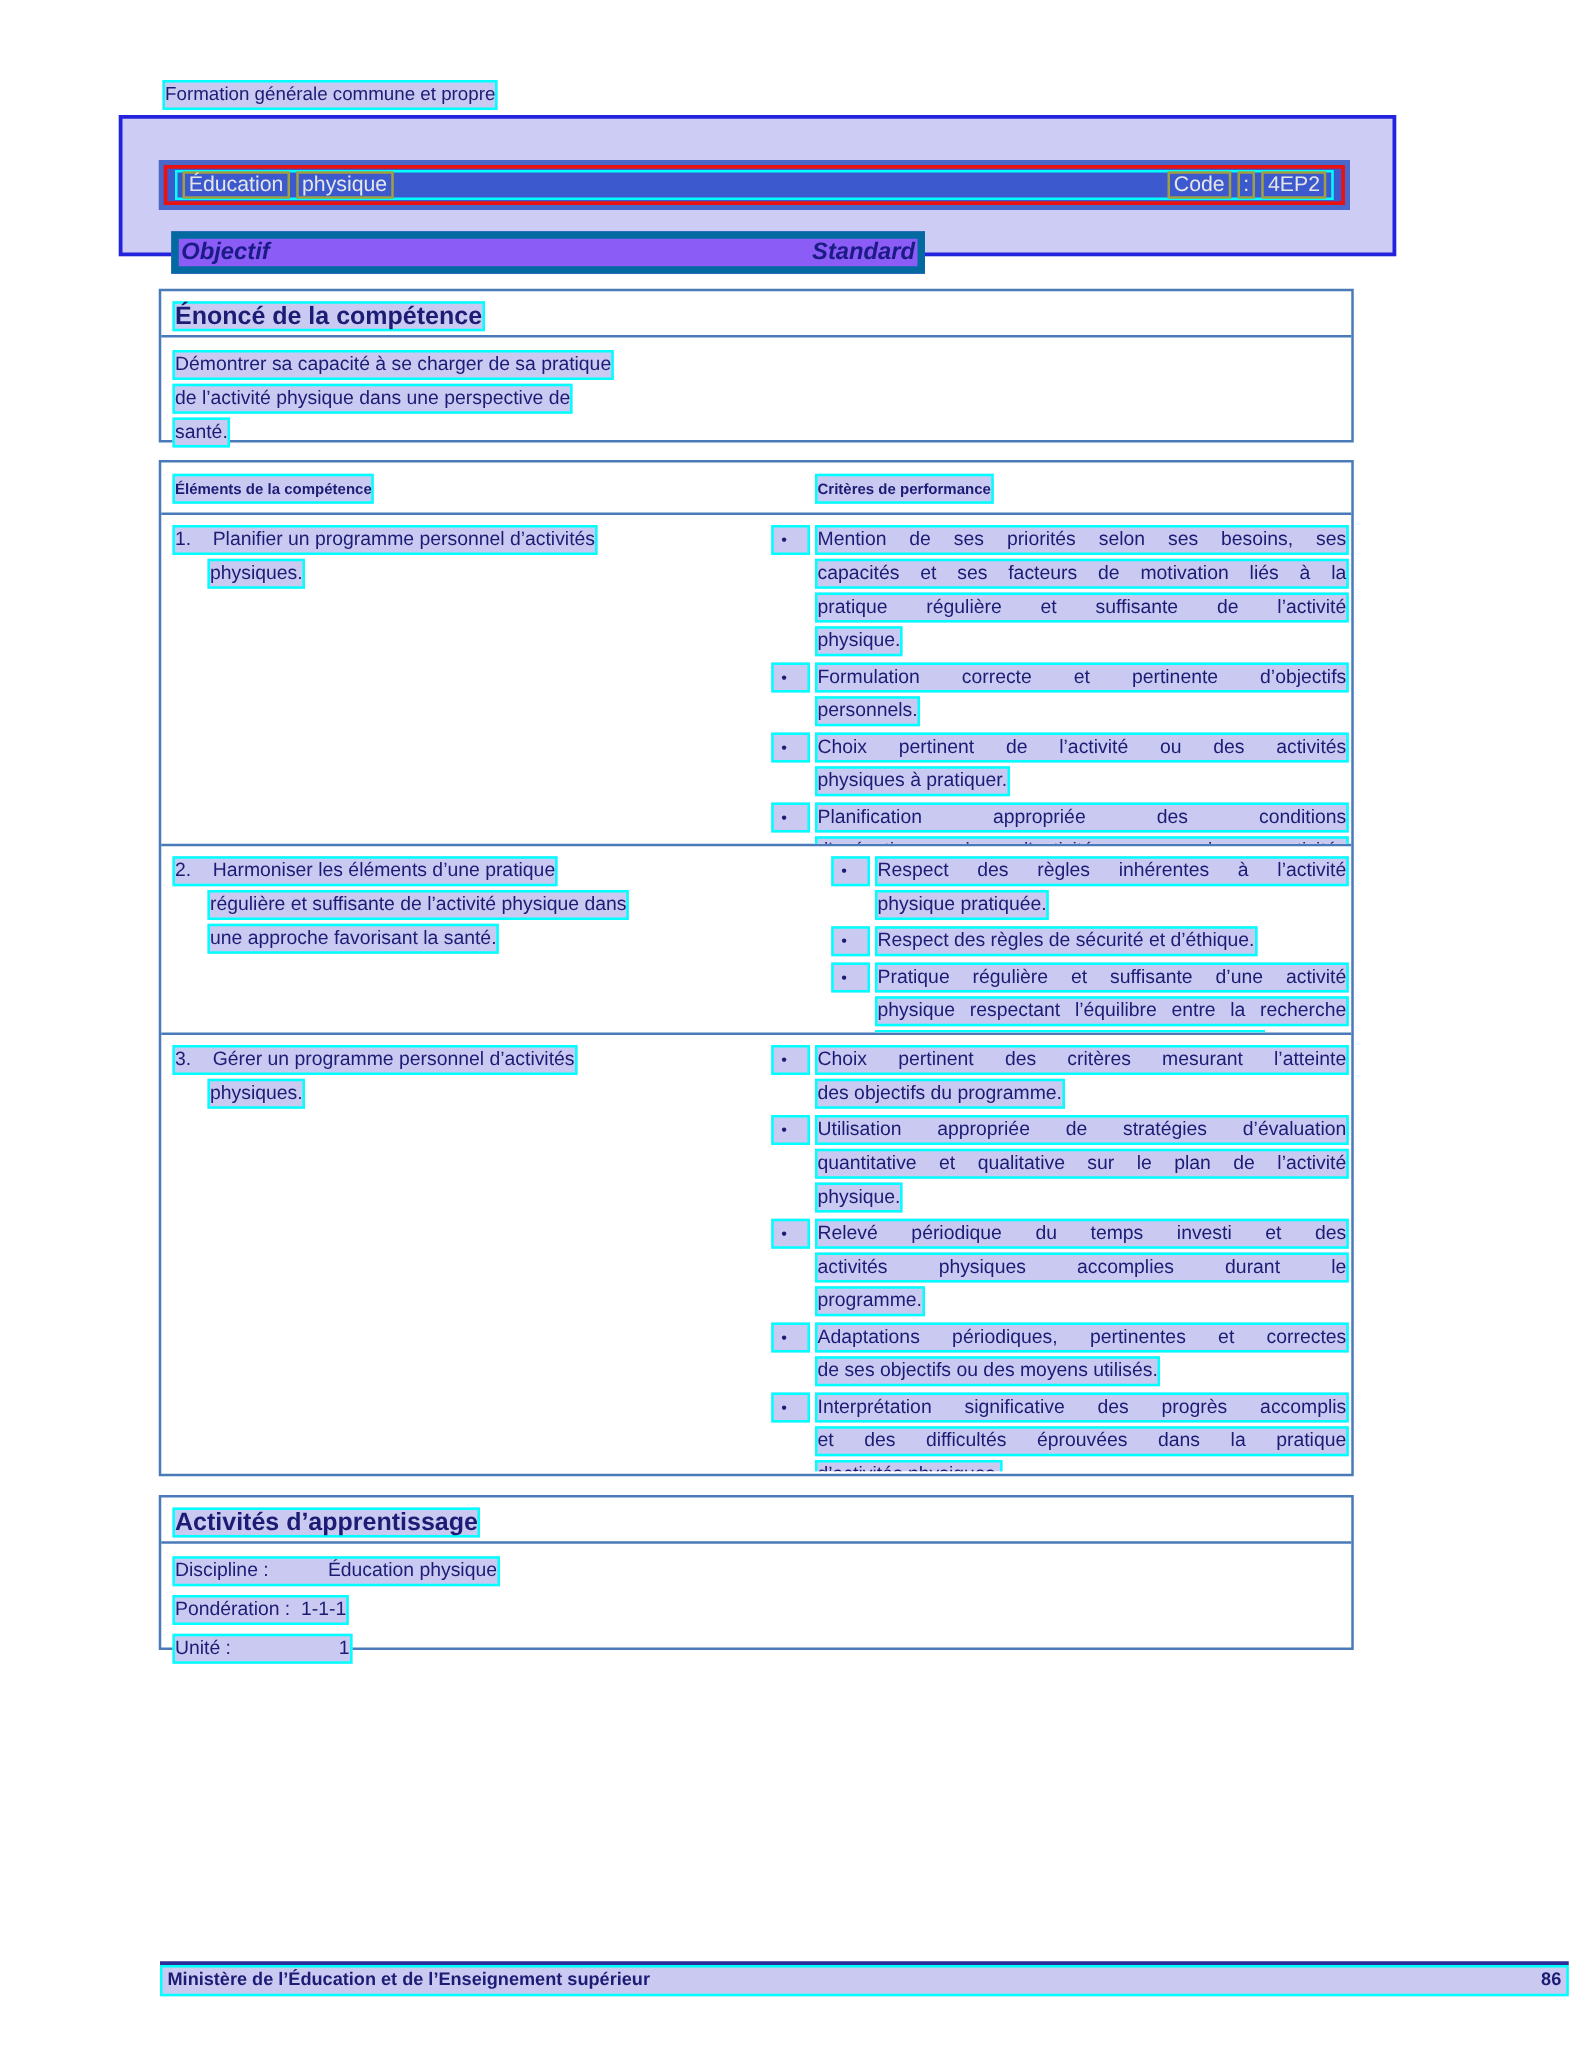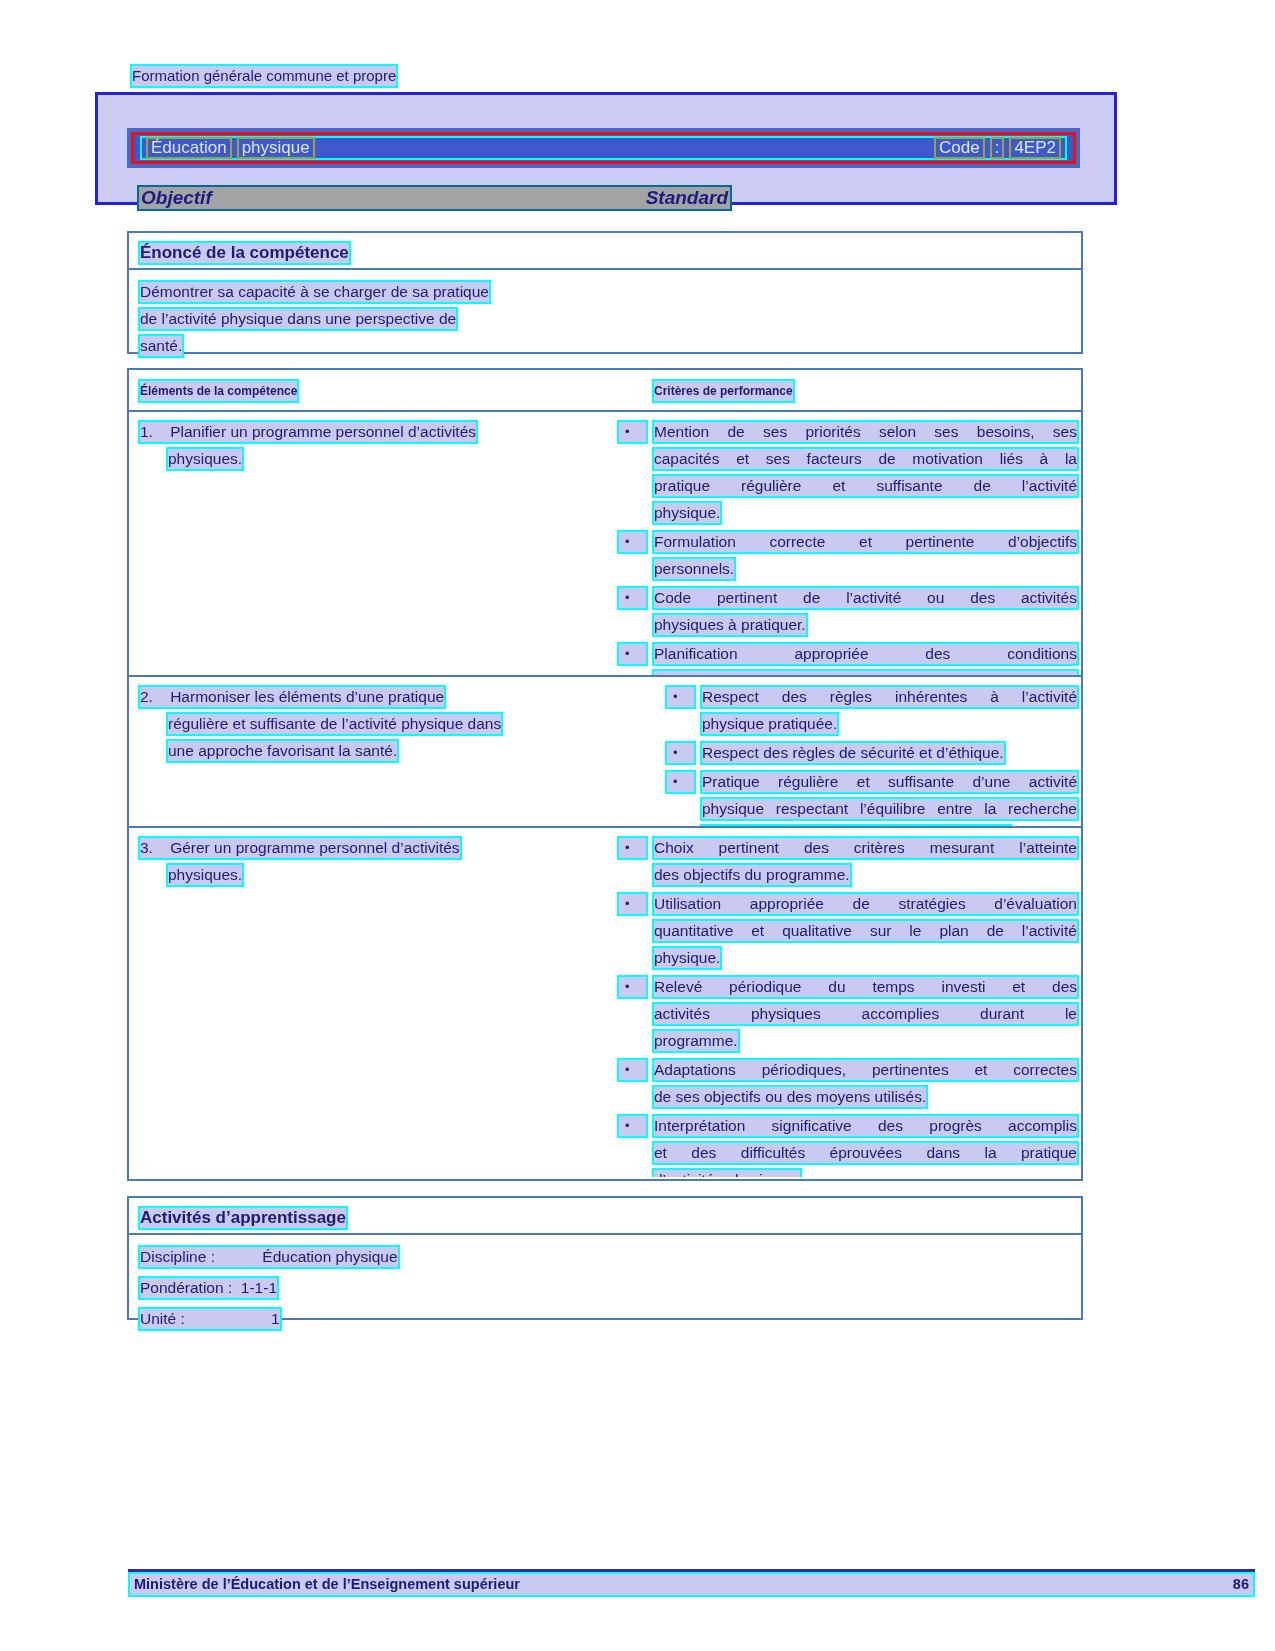--- a/index.html
+++ b/index.html
@@ -26,29 +26,29 @@
     background:#4a68ca;padding:4px;box-sizing:border-box;}
   .title-red{border:3px solid #e81212;background:#3c5ace;height:100%;
     box-sizing:border-box;display:flex;align-items:center;padding:0 6px;}
   .titleline{flex:1;display:flex;justify-content:space-between;align-items:center;
     border:2px solid #00ffff;height:24px;box-sizing:border-box;padding:0 4px;}
   .wgroup{display:flex;gap:5px;align-items:center;}
   .wbox{border:2px solid #a0a040;color:#e5e5e5;font-size:17px;line-height:18px;
     padding:0 3px;white-space:pre;box-sizing:border-box;height:22px;}
   .objline{position:absolute;left:39px;top:90px;}
   .objhl{display:inline-flex;justify-content:space-between;width:587px;
-    background:#a3a3a3;border:2px solid #0369a1;padding:0 2px;
+    background:#8b5cf6;border:6px solid #0369a1;padding:0 2px;
     font-style:italic;font-weight:bold;font-size:19px;line-height:22px;color:#1b1b86;}
 
   
   .secbox{position:absolute;left:127px;width:956px;border:2px solid #4a7ab8;
     box-sizing:border-box;background:#ffffff;}
   .sechead{height:37px;border-bottom:2px solid #4a7ab8;box-sizing:border-box;
     padding:8px 0 0 9px;}
-  .sechead .hl{font-weight:bold;font-size:17px;}
+  .sechead .hl{font-weight:bold;font-size:20px;}
   .secbody{padding:10px 0 0 9px;}
 
   
   .ctable{top:368px;height:813px;}
   .thead{display:flex;height:42px;border-bottom:2px solid #4a7ab8;box-sizing:border-box;}
   .thead .hl{font-weight:bold;font-size:12px;}
   .hcol1{width:473px;box-sizing:border-box;padding:9px 0 0 9px;}
   .hcol2{flex:1;box-sizing:border-box;padding:9px 0 0 50px;}
   .trow{display:flex;border-bottom:2px solid #4a7ab8;box-sizing:border-box;overflow:hidden;}
   .trow.last{border-bottom:none;}
@@ -151,21 +151,21 @@
           <div class="line">
               <span class="hl j">Formulation correcte et pertinente d’objectifs</span>
             </div>
           <div class="line"><span class="hl">personnels.</span></div>
         </div>
       </div>
       <div class="bullet">
         <span class="hl bmark">•</span>
         <div class="blines">
           <div class="line">
-              <span class="hl j">Code pertinent de l’activité ou des activités</span>
+              <span class="hl j">Choix pertinent de l’activité ou des activités</span>
             </div>
           <div class="line"><span class="hl">physiques à pratiquer.</span></div>
         </div>
       </div>
       <div class="bullet">
         <span class="hl bmark">•</span>
         <div class="blines">
           <div class="line">
               <span class="hl j">Planification appropriée des conditions</span>
             </div>

